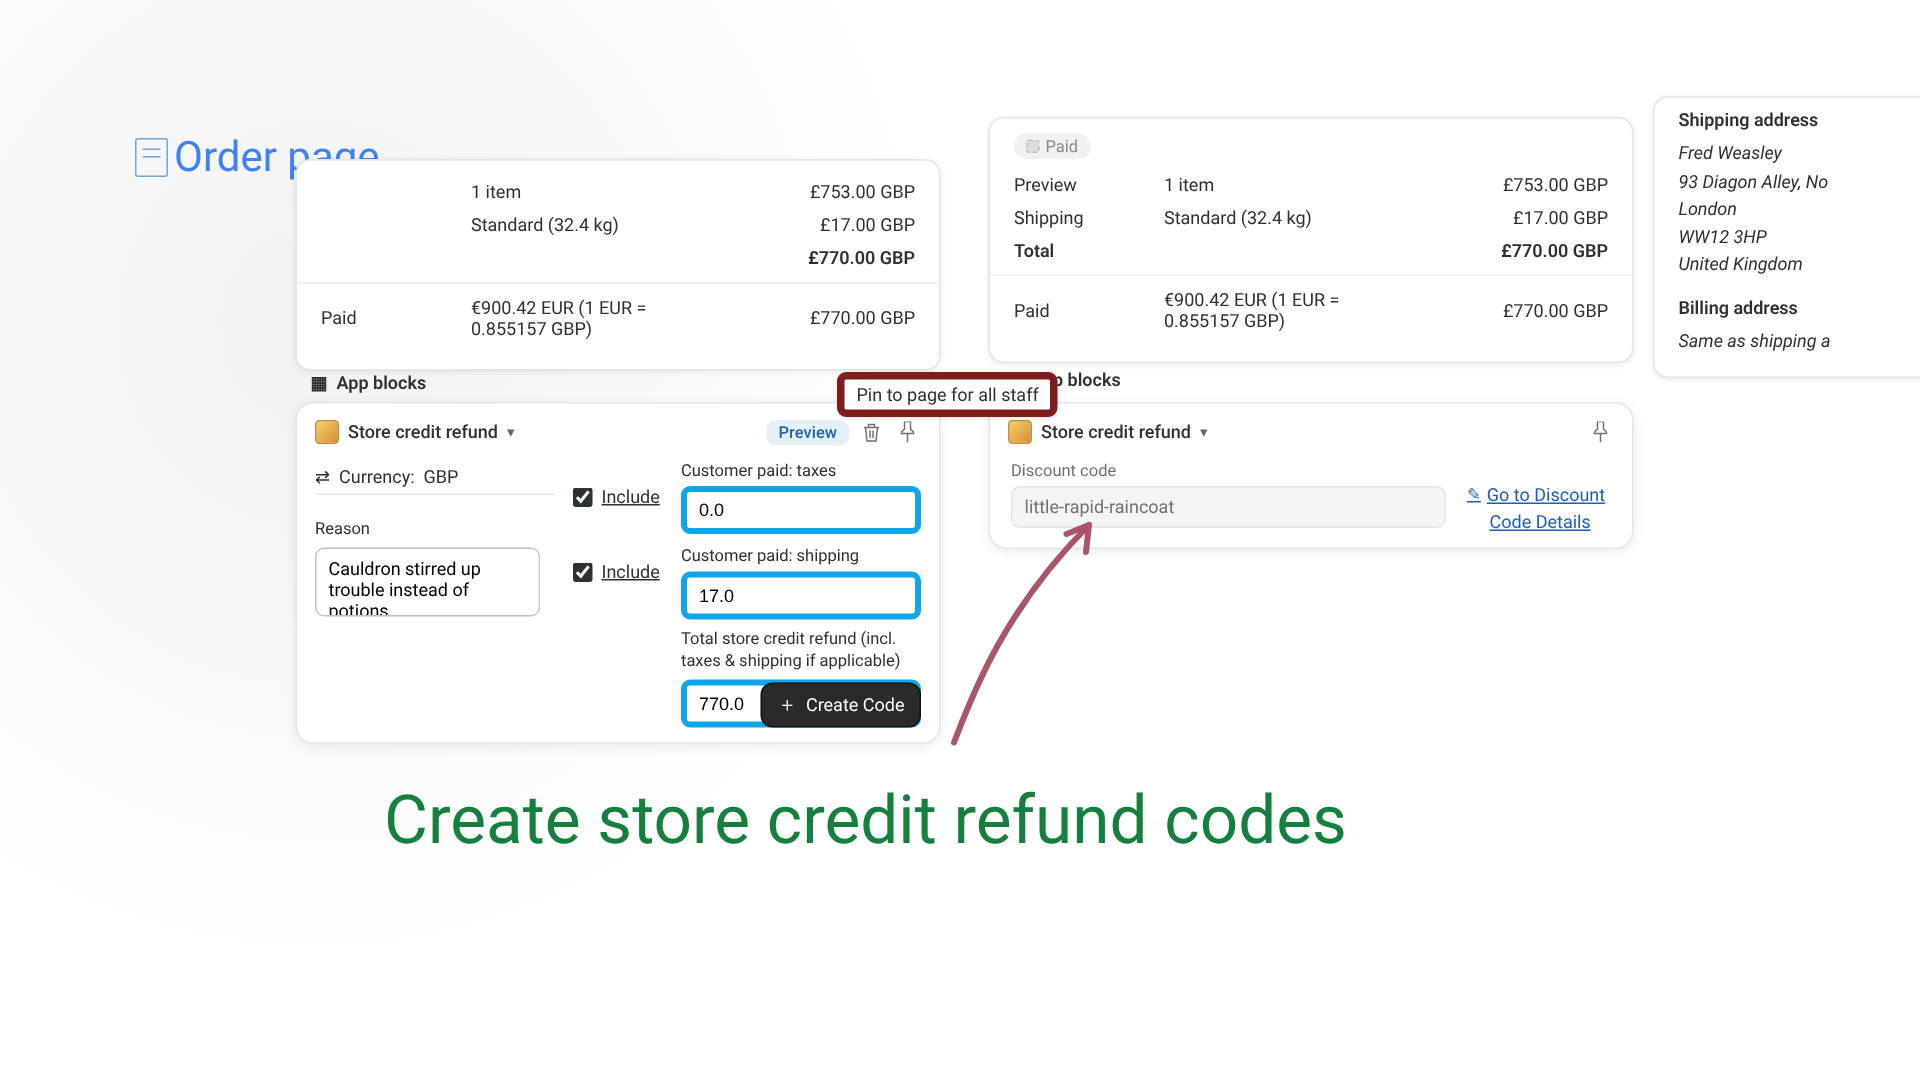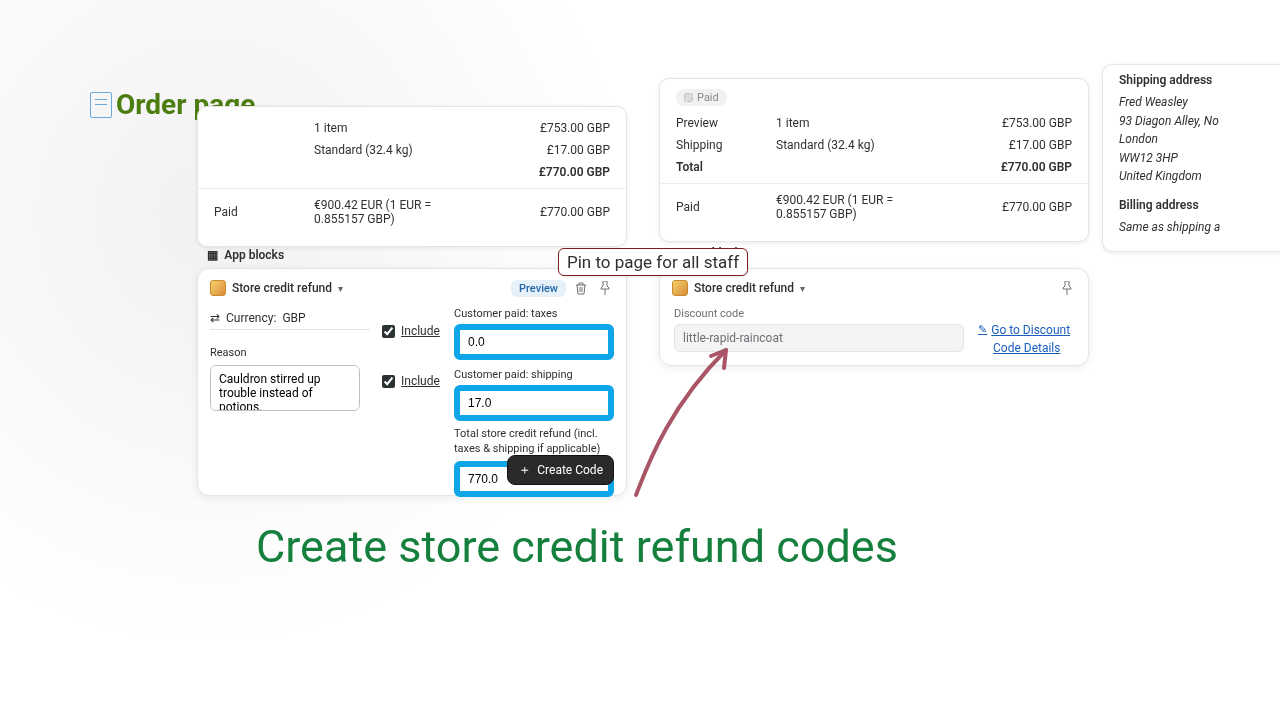--- a/index.html
+++ b/index.html
@@ -39,21 +39,21 @@
   .order-title .doc-icon::before,
   .order-title .doc-icon::after {
     content: "";
     position: absolute;
     left: 4px; right: 4px;
     height: 1.5px;
     background: #6ca8d9;
   }
   .order-title .doc-icon::before { top: 6px; }
   .order-title .doc-icon::after  { top: 11px; }
-  .order-title span { font-size: 28px; color: #4d7c0f; font-weight: 700; }
+  .order-title span { font-size: 28px; color: #3b82f6; font-weight: 400; }
 
   
   .card {
     position: absolute;
     background: #fff;
     border-radius: 10px;
     box-shadow: 0 1px 4px rgba(0,0,0,0.08);
     border: 1px solid #e5e5e5;
   }
   .left-card    { left: 197px; top: 106px; width: 430px; padding: 10px 16px 16px 16px; }
@@ -133,24 +133,24 @@
   }
   .icon-btn {
     width: 18px; height: 18px; display: flex; align-items: center; justify-content: center;
     color: #6d7175; font-size: 13px; cursor: pointer;
   }
 
   .pin-tooltip {
     position: absolute;
     left: 558px; top: 248px;
     background: #fff;
-    border: 1px solid #7f1d1d;
+    border: 5px solid #7f1d1d;
     border-radius: 6px;
     padding: 3px 8px;
-    font-size: 17px;
+    font-size: 12px;
     color: #303030;
     box-shadow: 0 1px 3px rgba(0,0,0,0.08);
     z-index: 5;
   }
 
   
   .app-body { display: flex; padding: 0 12px 8px 12px; gap: 12px; font-size: 12px; }
   .col-l {
     width: 160px;
     display: flex;
@@ -188,21 +188,21 @@
     display: flex; align-items: center; gap: 6px;
     font-size: 12px; color: #303030;
     height: 30px;
   }
   .include input { accent-color: #2c3133; width: 13px; height: 13px; }
   .include-top { margin-top: 9px; }
   .include-mid { margin-top: 20px; }
 
   .field-lbl { font-size: 11px; color: #303030; margin-bottom: 4px; }
   .text-input {
-    border: 6px solid #0ea5e9;
+    border: 4px solid #0ea5e9;
     border-radius: 6px;
     padding: 5px 8px;
     font-size: 12px;
     width: 100%;
     background: #fff;
   }
   .gap-s { height: 8px; }
 
   .total-lbl { font-size: 11px; color: #303030; margin: 6px 0 4px 0; line-height: 1.35; }
 

